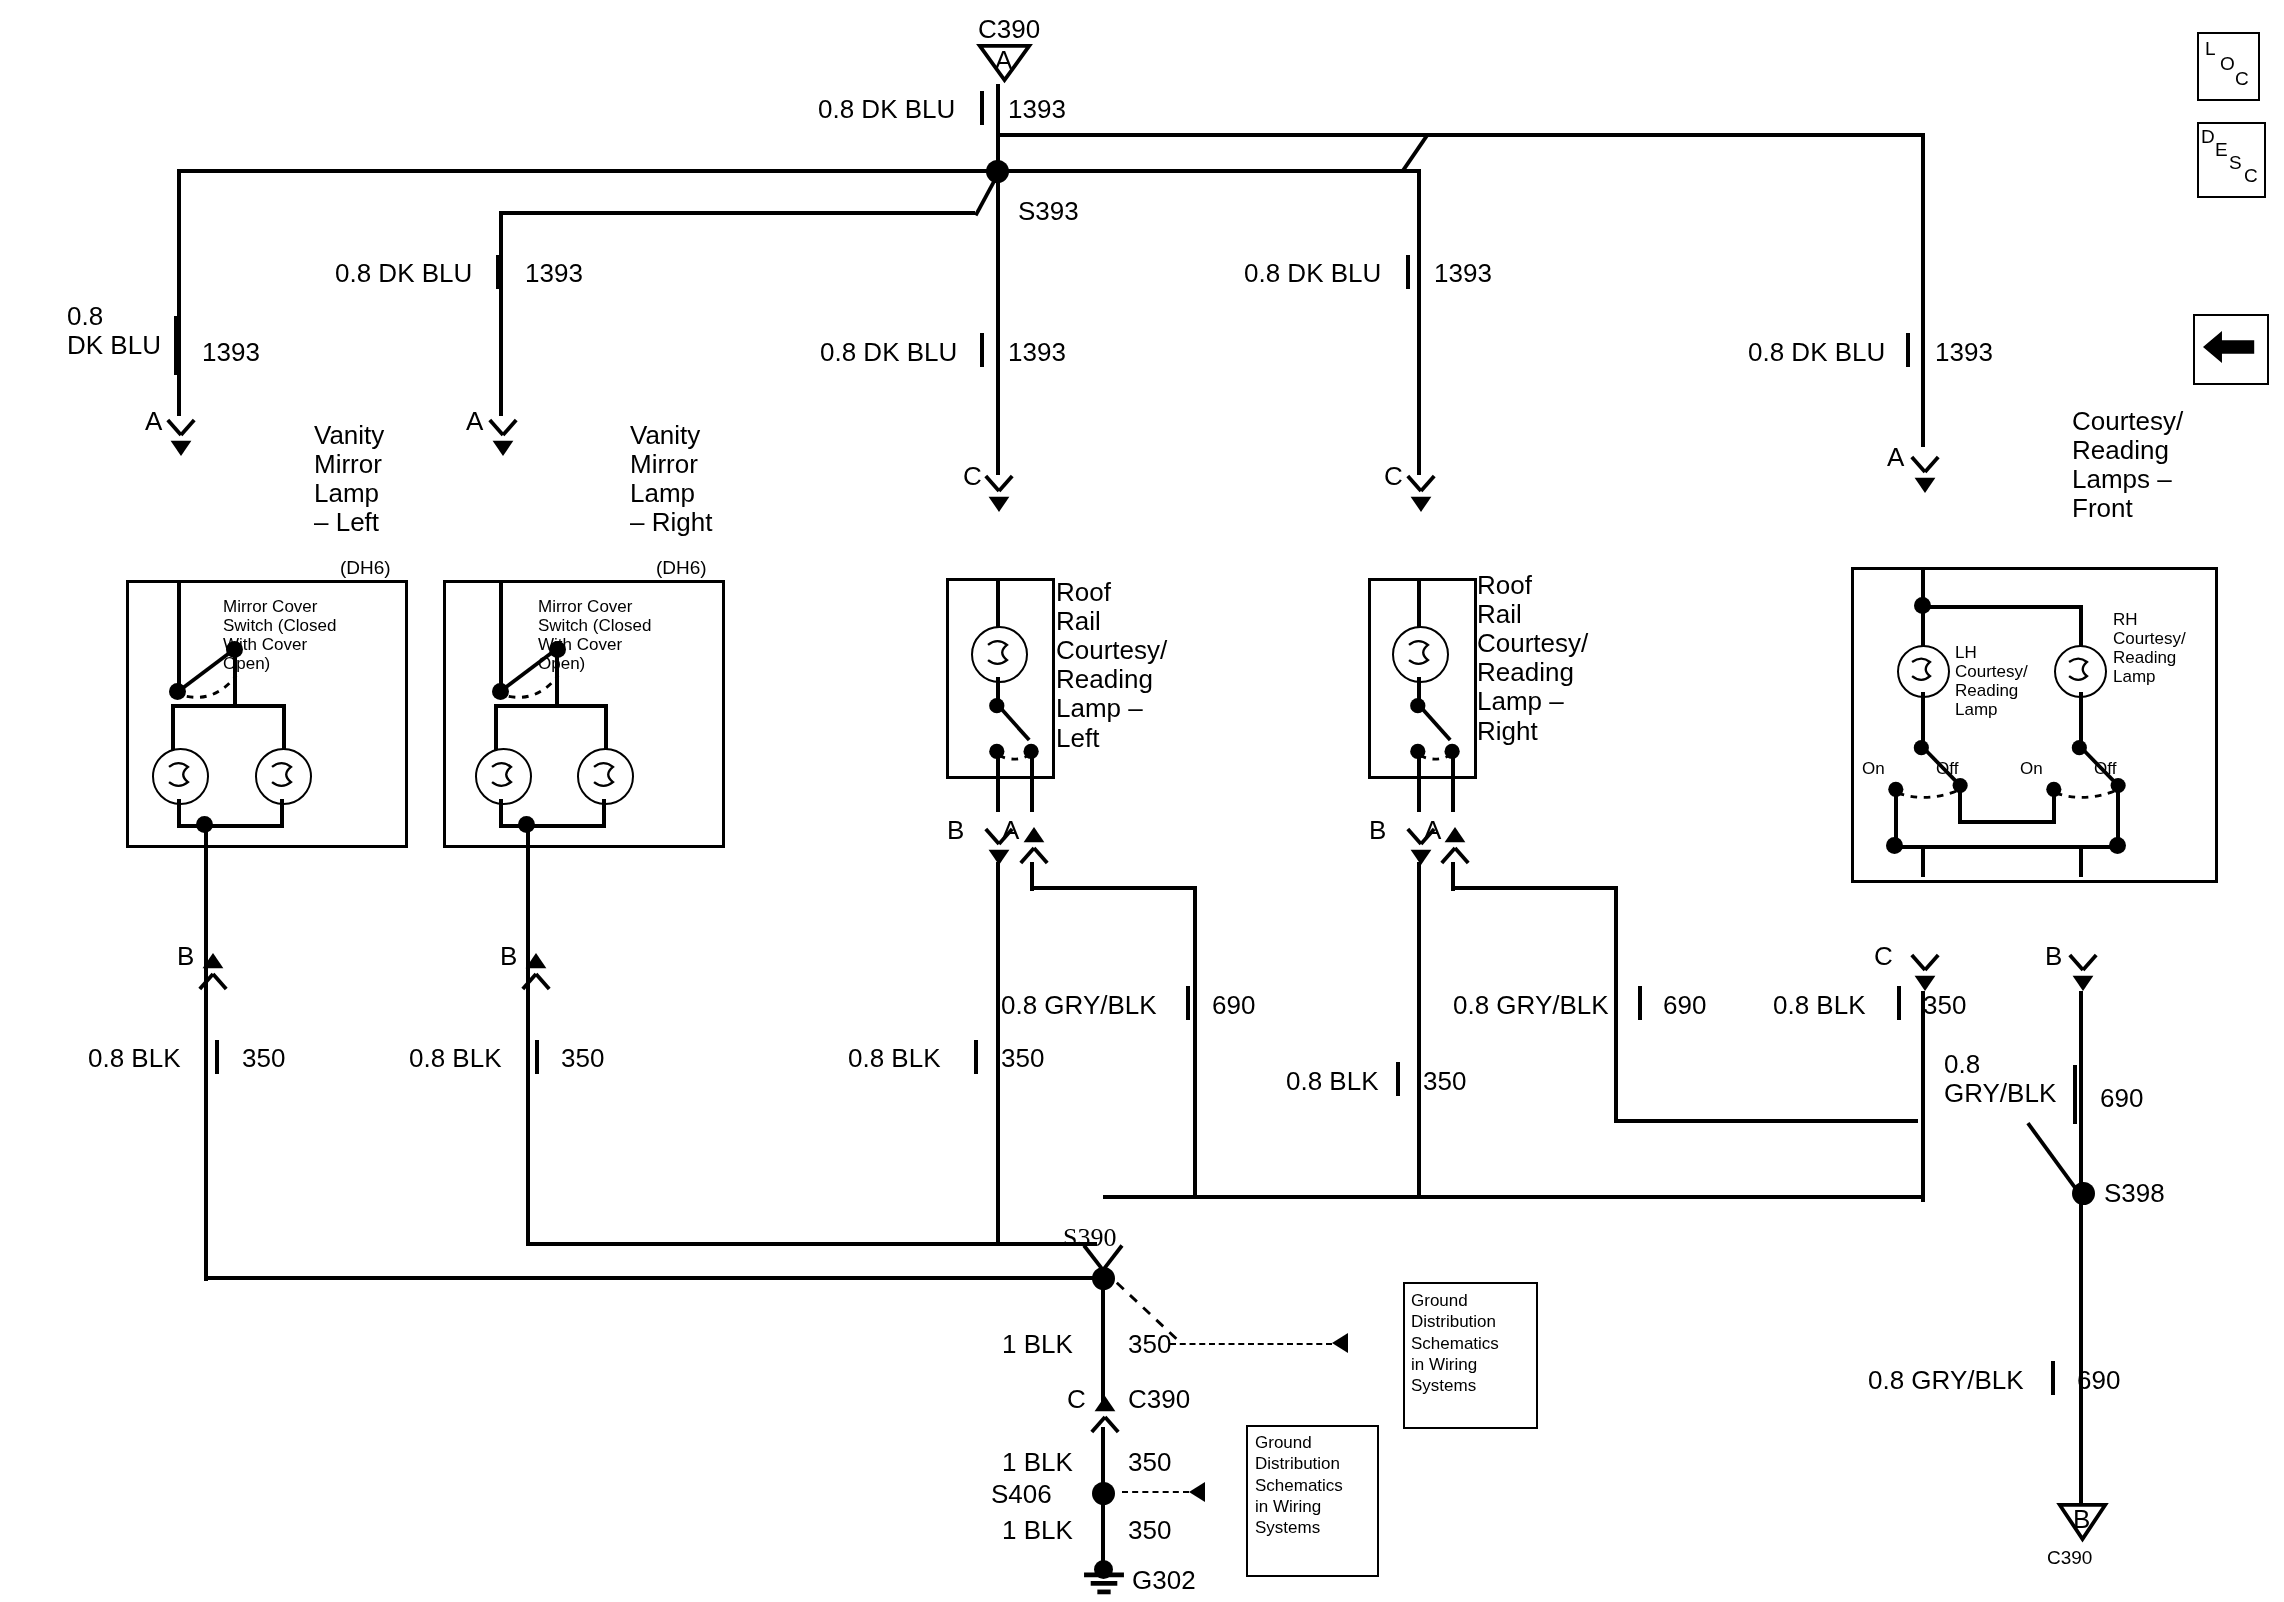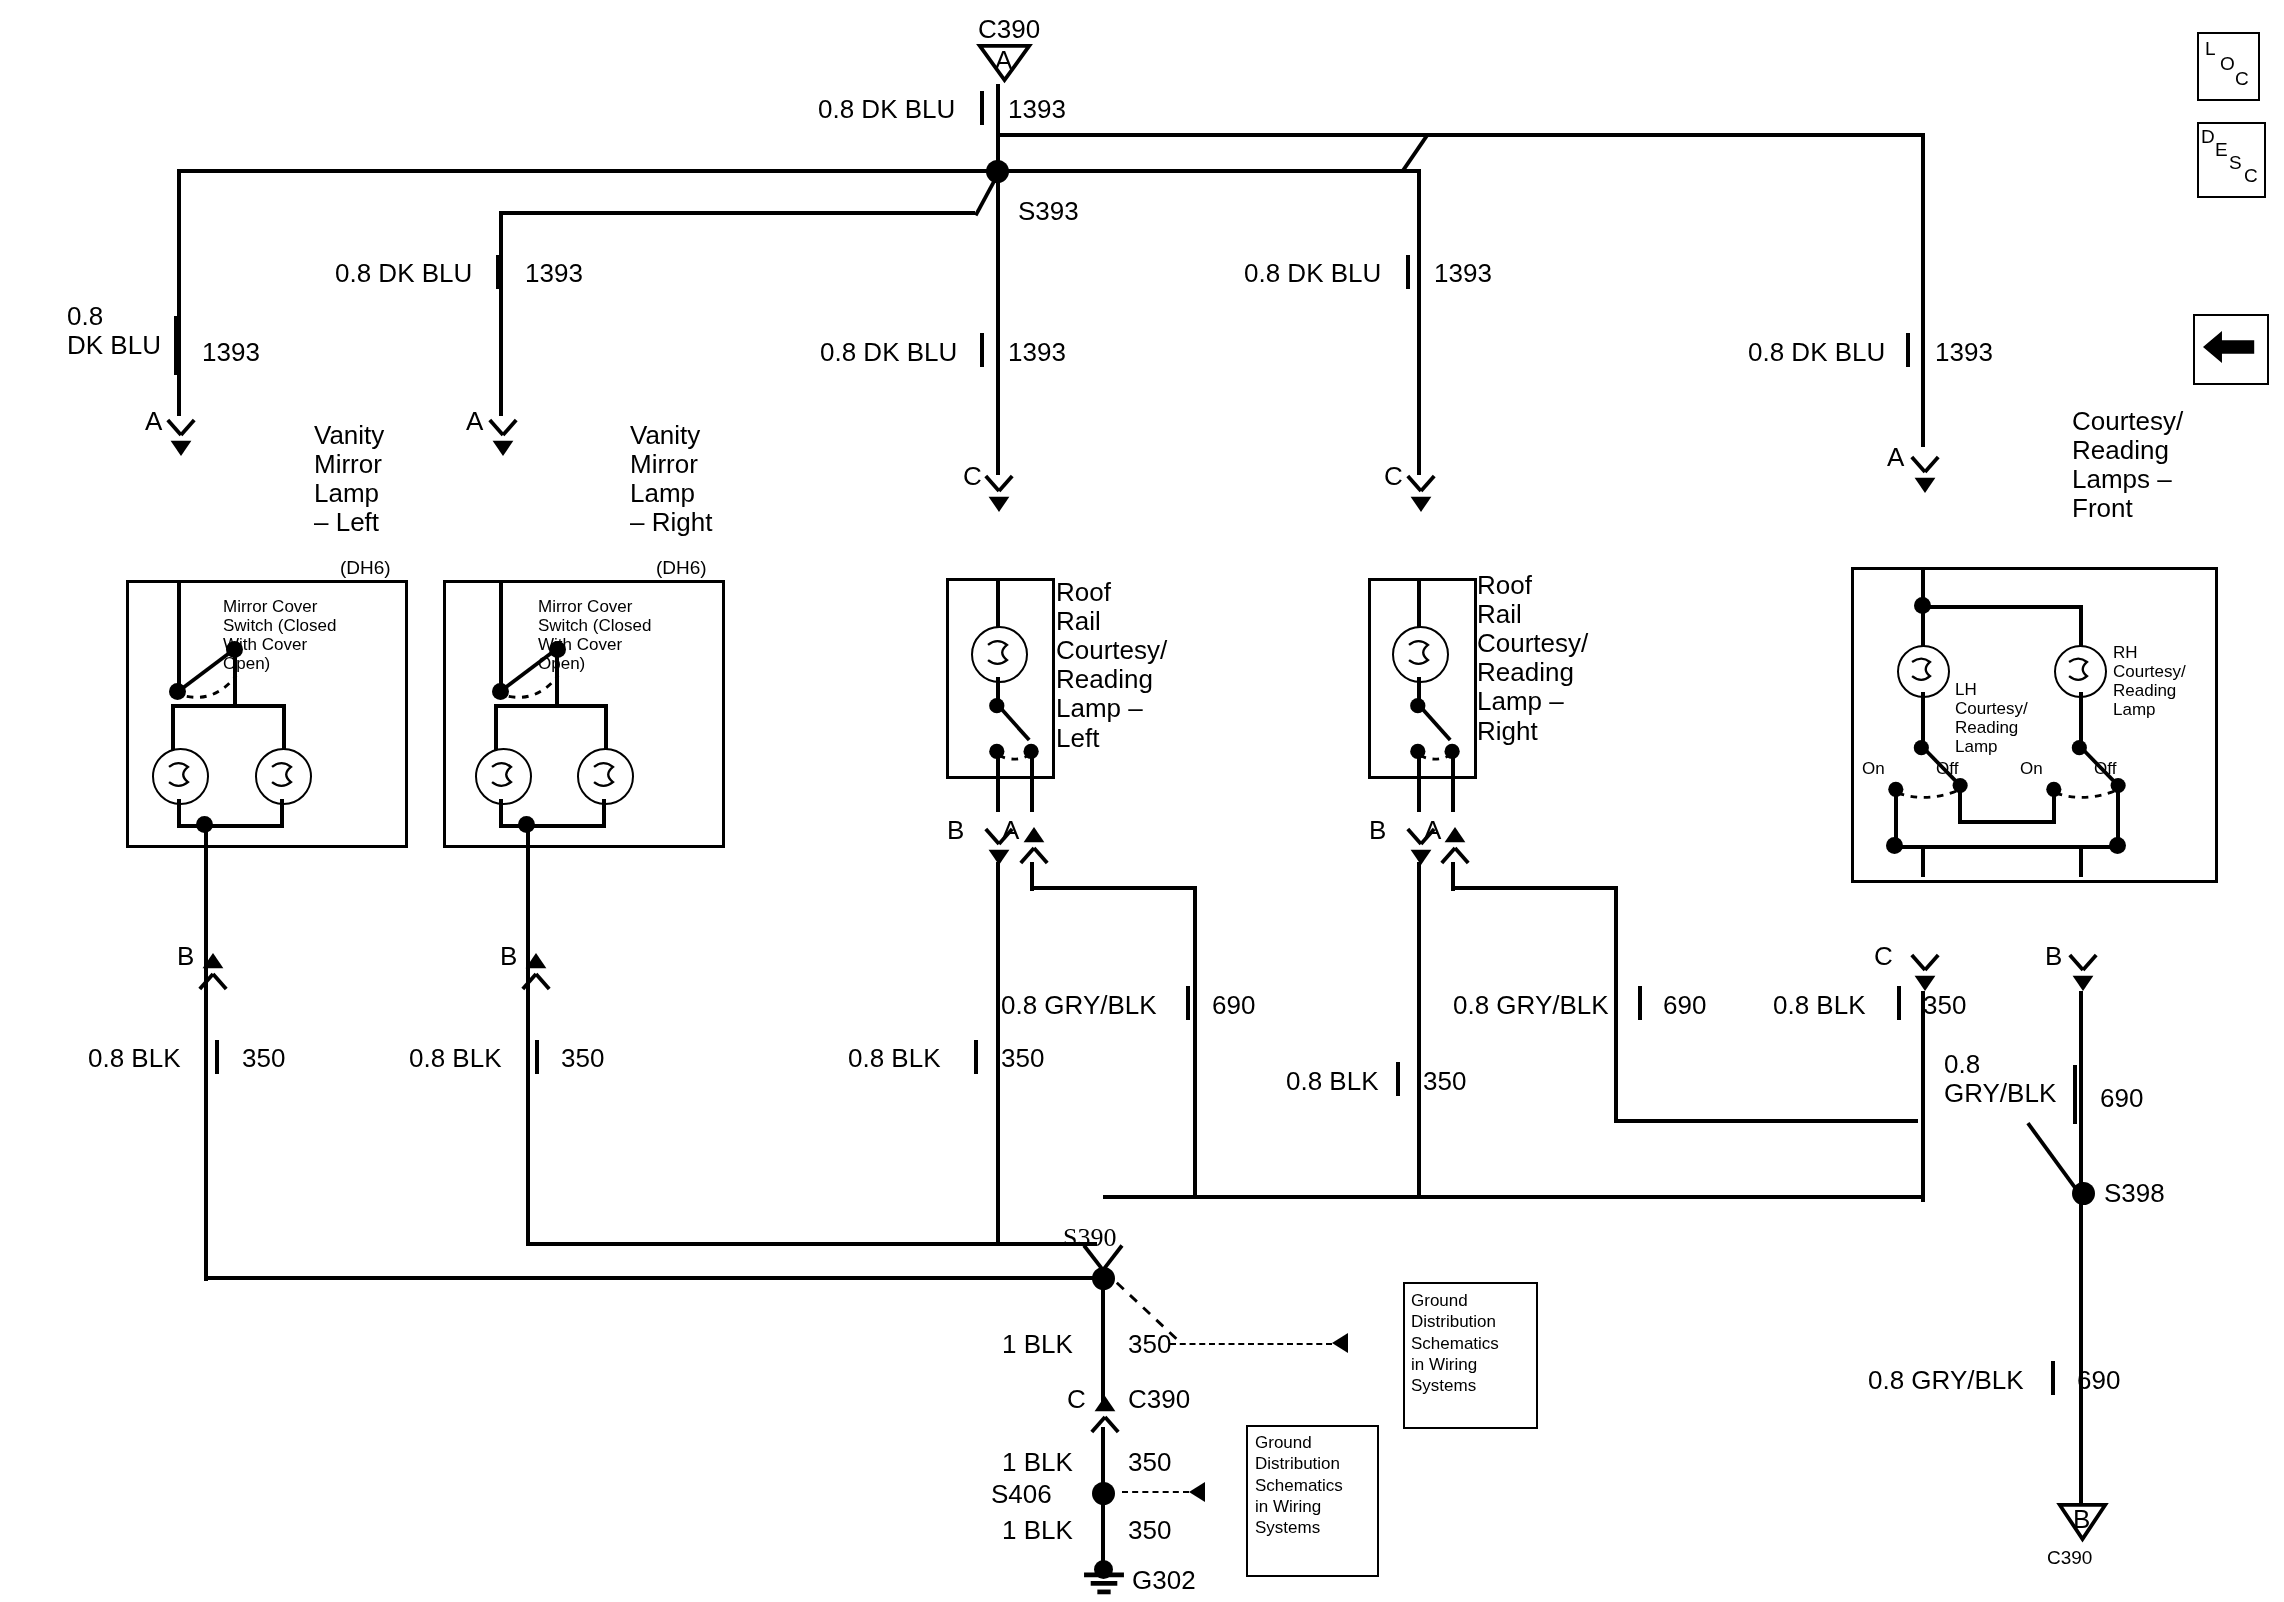--- a/index.html
+++ b/index.html
@@ -269,30 +269,30 @@
   <div class="line vline" style="left:1921px;top:567px;height:42px;"></div>
   <div class="line hline" style="left:1921px;top:605px;width:162px;"></div>
   <div class="dot" style="left:1914px;top:597px;width:17px;height:17px;"></div>
   <div class="line vline" style="left:2079px;top:605px;height:42px;"></div>
   <div class="line vline" style="left:1921px;top:605px;height:42px;"></div>
 
   <div class="lamp" style="left:1897px;top:645px;width:49px;height:49px;"></div>
   <svg style="left:1897px;top:645px;width:49px;height:49px;" viewBox="0 0 52 52" width="49" height="49">
     <path d="M16 18 Q26 11 35 18 Q26 26 35 33 Q26 41 16 33" stroke="#000" stroke-width="2.5" fill="none"></path>
   </svg>
-  <div class="lbl xs" style="left:1955px;top:680px;">LH
+  <div class="lbl xs" style="left:1955px;top:643px;">LH
 Courtesy/
 Reading
 Lamp</div>
 
   <div class="lamp" style="left:2054px;top:645px;width:49px;height:49px;"></div>
   <svg style="left:2054px;top:645px;width:49px;height:49px;" viewBox="0 0 52 52" width="49" height="49">
     <path d="M16 18 Q26 11 35 18 Q26 26 35 33 Q26 41 16 33" stroke="#000" stroke-width="2.5" fill="none"></path>
   </svg>
-  <div class="lbl xs" style="left:2113px;top:643px;">RH
+  <div class="lbl xs" style="left:2113px;top:610px;">RH
 Courtesy/
 Reading
 Lamp</div>
 
   <div class="line vline" style="left:1921px;top:692px;height:55px;"></div>
   <div class="line vline" style="left:2079px;top:692px;height:55px;"></div>
 
   <div class="lbl xs" style="left:1862px;top:759px;">On</div>
   <div class="lbl xs" style="left:1936px;top:759px;">Off</div>
   <div class="lbl xs" style="left:2020px;top:759px;">On</div>

